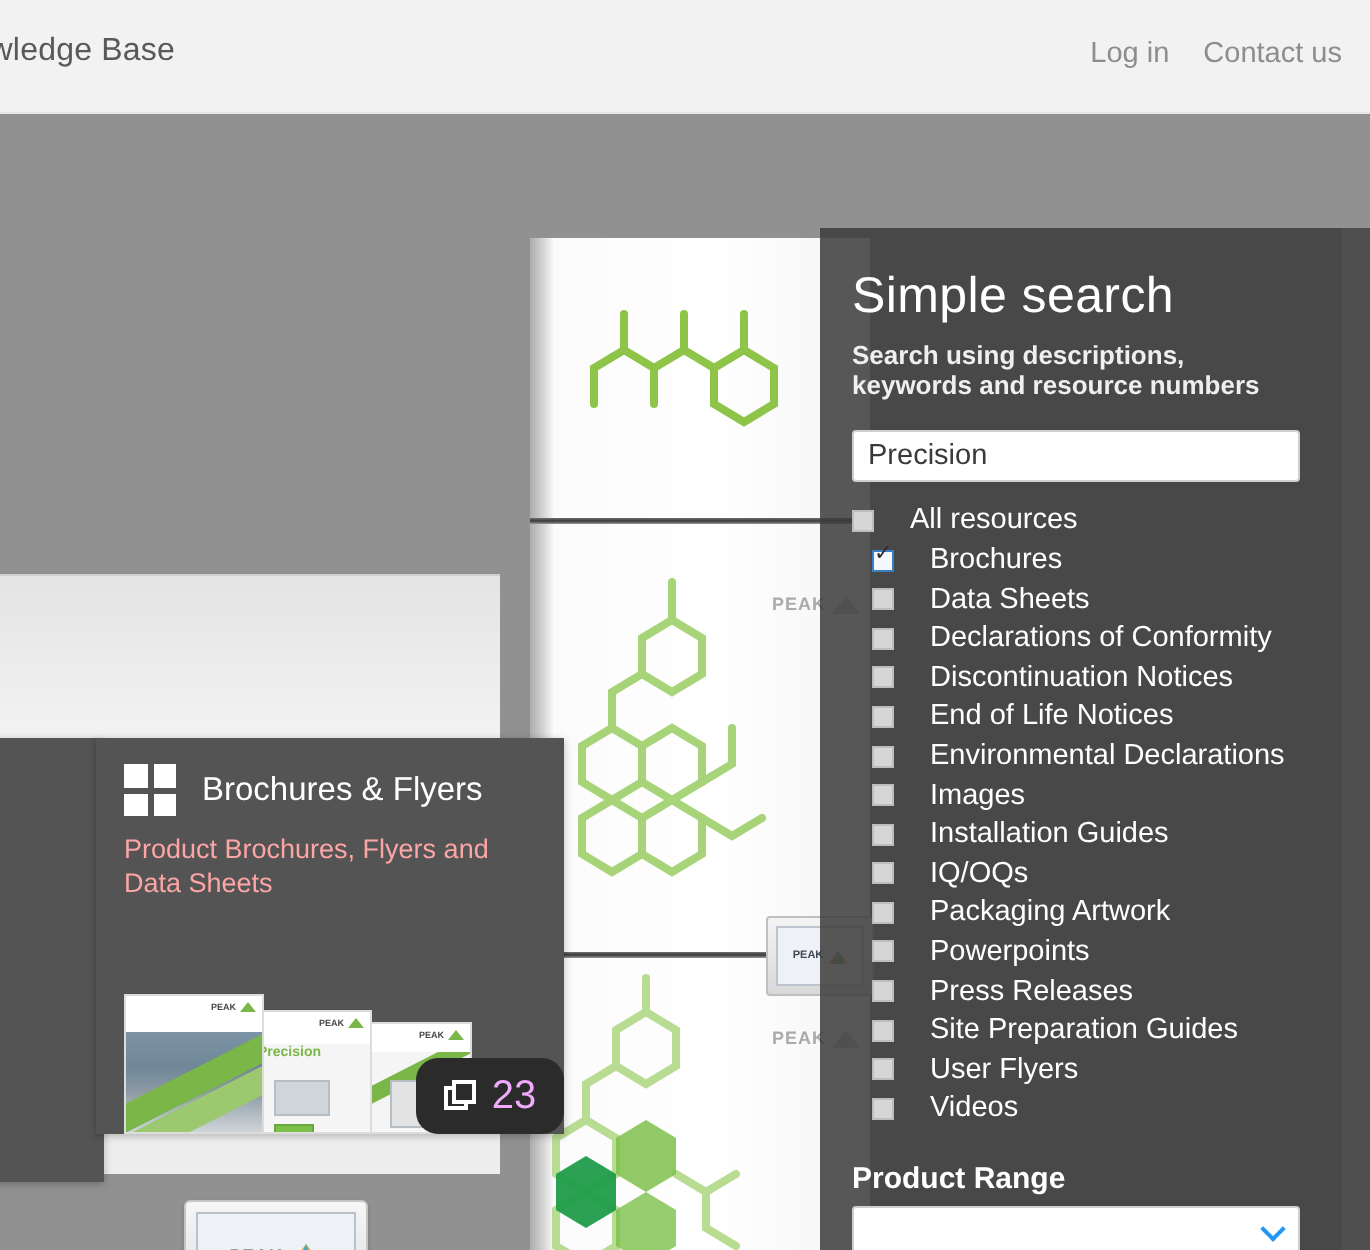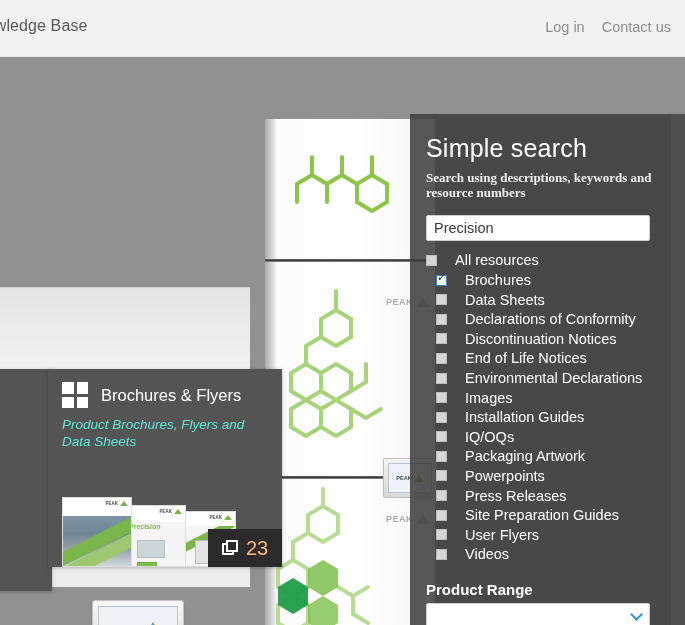--- a/index.html
+++ b/index.html
@@ -132,21 +132,21 @@
   }
   .grid-icon {
     width: 26px; height: 26px;
     display: grid; grid-template-columns: 1fr 1fr; grid-template-rows: 1fr 1fr; gap: 3px;
     flex: none;
   }
   .grid-icon i { background: #ffffff; display: block; }
   .tile-title { font-size: 16.5px; color: #ffffff; white-space: nowrap; }
   .tile-desc {
     padding: 8px 16px 0 14px;
-    font-size: 13.5px; line-height: 1.28; color: #5eead4; font-style: italic;
+    font-size: 13.5px; line-height: 1.28; color: #fca5a5;
   }
   .tile-thumbs {
     position: absolute; left: 14px; bottom: 0; height: 72px; width: 210px;
   }
   .thumb {
     position: absolute; bottom: 0;
     background: #ffffff; border: 1px solid #dcdcdc;
     overflow: hidden;
   }
   .thumb .t-head { height: 26%; background: #ffffff; position: relative; }
@@ -172,26 +172,27 @@
   .thumb .t-bar.b1 { bottom: 18px; }
   .thumb .t-bar.b2 { bottom: 2px; background: #9cc96f; }
   .thumb .t-sq { position: absolute; background: #cfd6da; border: 1px solid #b6bec4; }
   .thumb.th1 { left: 0;   width: 70px;  height: 70px; z-index: 3; }
   .thumb.th2 { left: 62px; width: 62px; height: 62px; z-index: 2; }
   .thumb.th3 { left: 118px; width: 56px; height: 56px; z-index: 1; }
   .th2-title { position: absolute; left: 4px; top: 1px; font-size: 7px; color: #7ab648; font-weight: bold; }
 
   .count-badge {
     position: absolute; right: 0; bottom: 0;
-    background: #2b2b2b; color: #fdba74;
+    background: #2b2b2b; color: #f0abfc;
     height: 38px; min-width: 74px;
     display: flex; align-items: center; justify-content: center; gap: 7px;
     padding: 0 12px;
     font-size: 20px;
     z-index: 5;
+    border-radius: 11px;
   }
   .copy-icon { position: relative; width: 17px; height: 17px; flex: none; }
   .copy-icon b, .copy-icon s {
     position: absolute; display: block; border: 2px solid #ffffff; background: transparent;
   }
   .copy-icon b { left: 0; top: 3px; width: 12px; height: 12px; }
   .copy-icon s { left: 4px; top: 0; width: 12px; height: 12px; background: #2b2b2b; }
 
   
   .search-panel {
@@ -205,21 +206,21 @@
     background: rgba(255,255,255,.045);
   }
   .panel-inner { position: relative; padding-left: 16px; padding-right: 26px; }
 
   .panel-title {
     font-size: 25px; font-weight: normal; color: #ffffff; letter-spacing: .2px;
     margin-bottom: 7px;
   }
   .panel-sub {
     font-size: 13px; font-weight: bold; line-height: 1.18; color: #efefef;
-    margin-bottom: 14px; max-width: 228px; font-family: Liberation Serif, serif;
+    margin-bottom: 14px; max-width: 228px;
   }
   .search-input {
     width: 224px; height: 26px;
     background: #ffffff; border: 1px solid #cfcfcf; border-radius: 2px;
     font-family: "Liberation Sans", sans-serif;
     font-size: 14.5px; color: #3a3a3a;
     padding: 0 7px;
     outline: none;
   }
 

